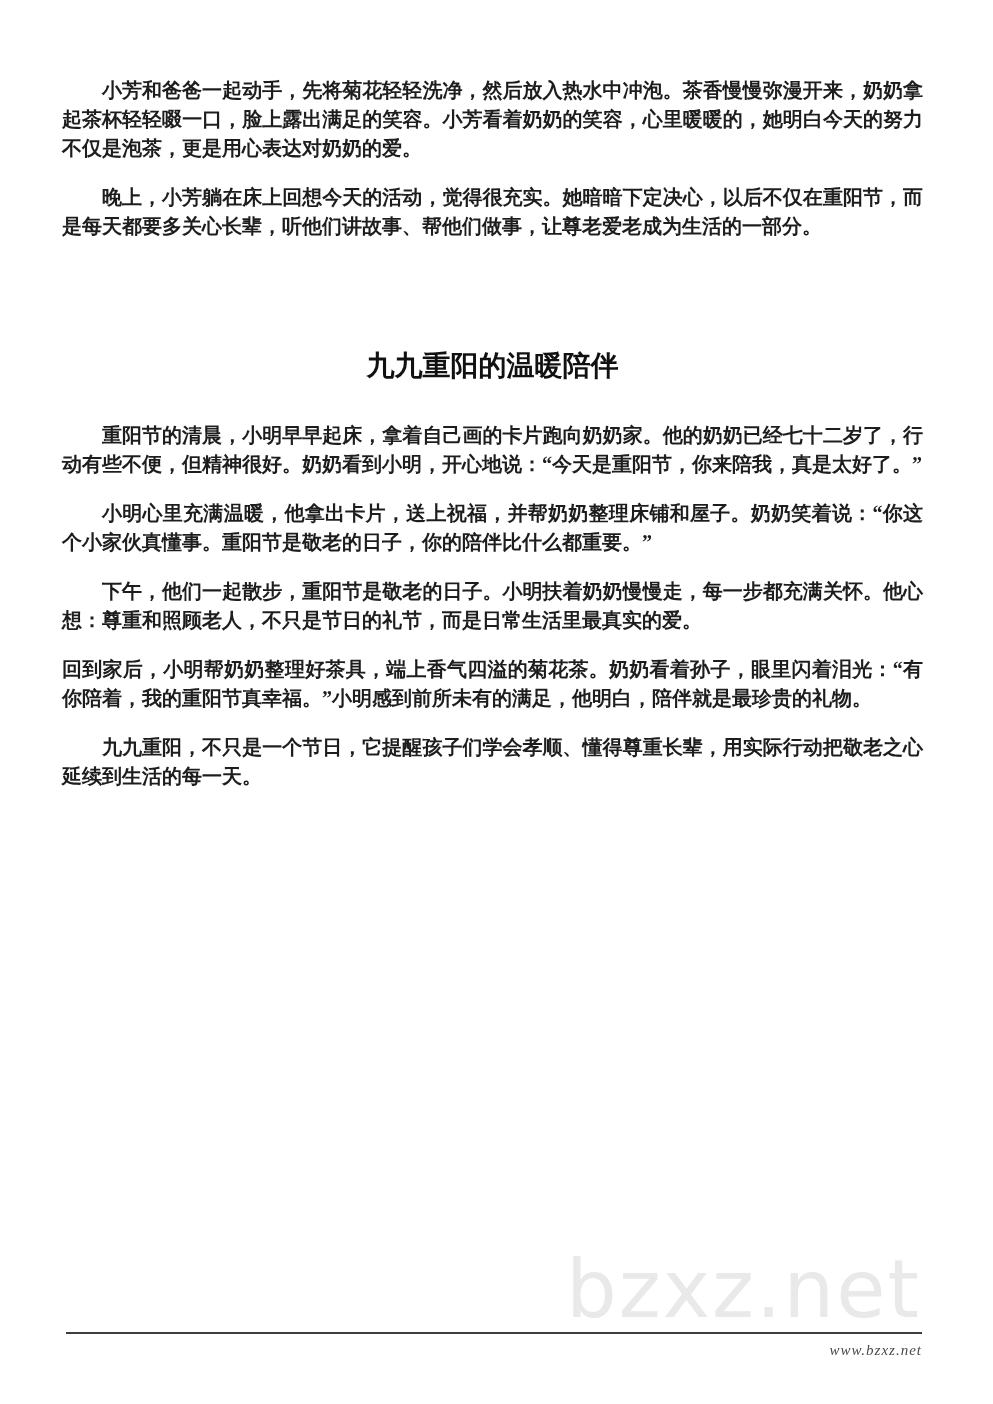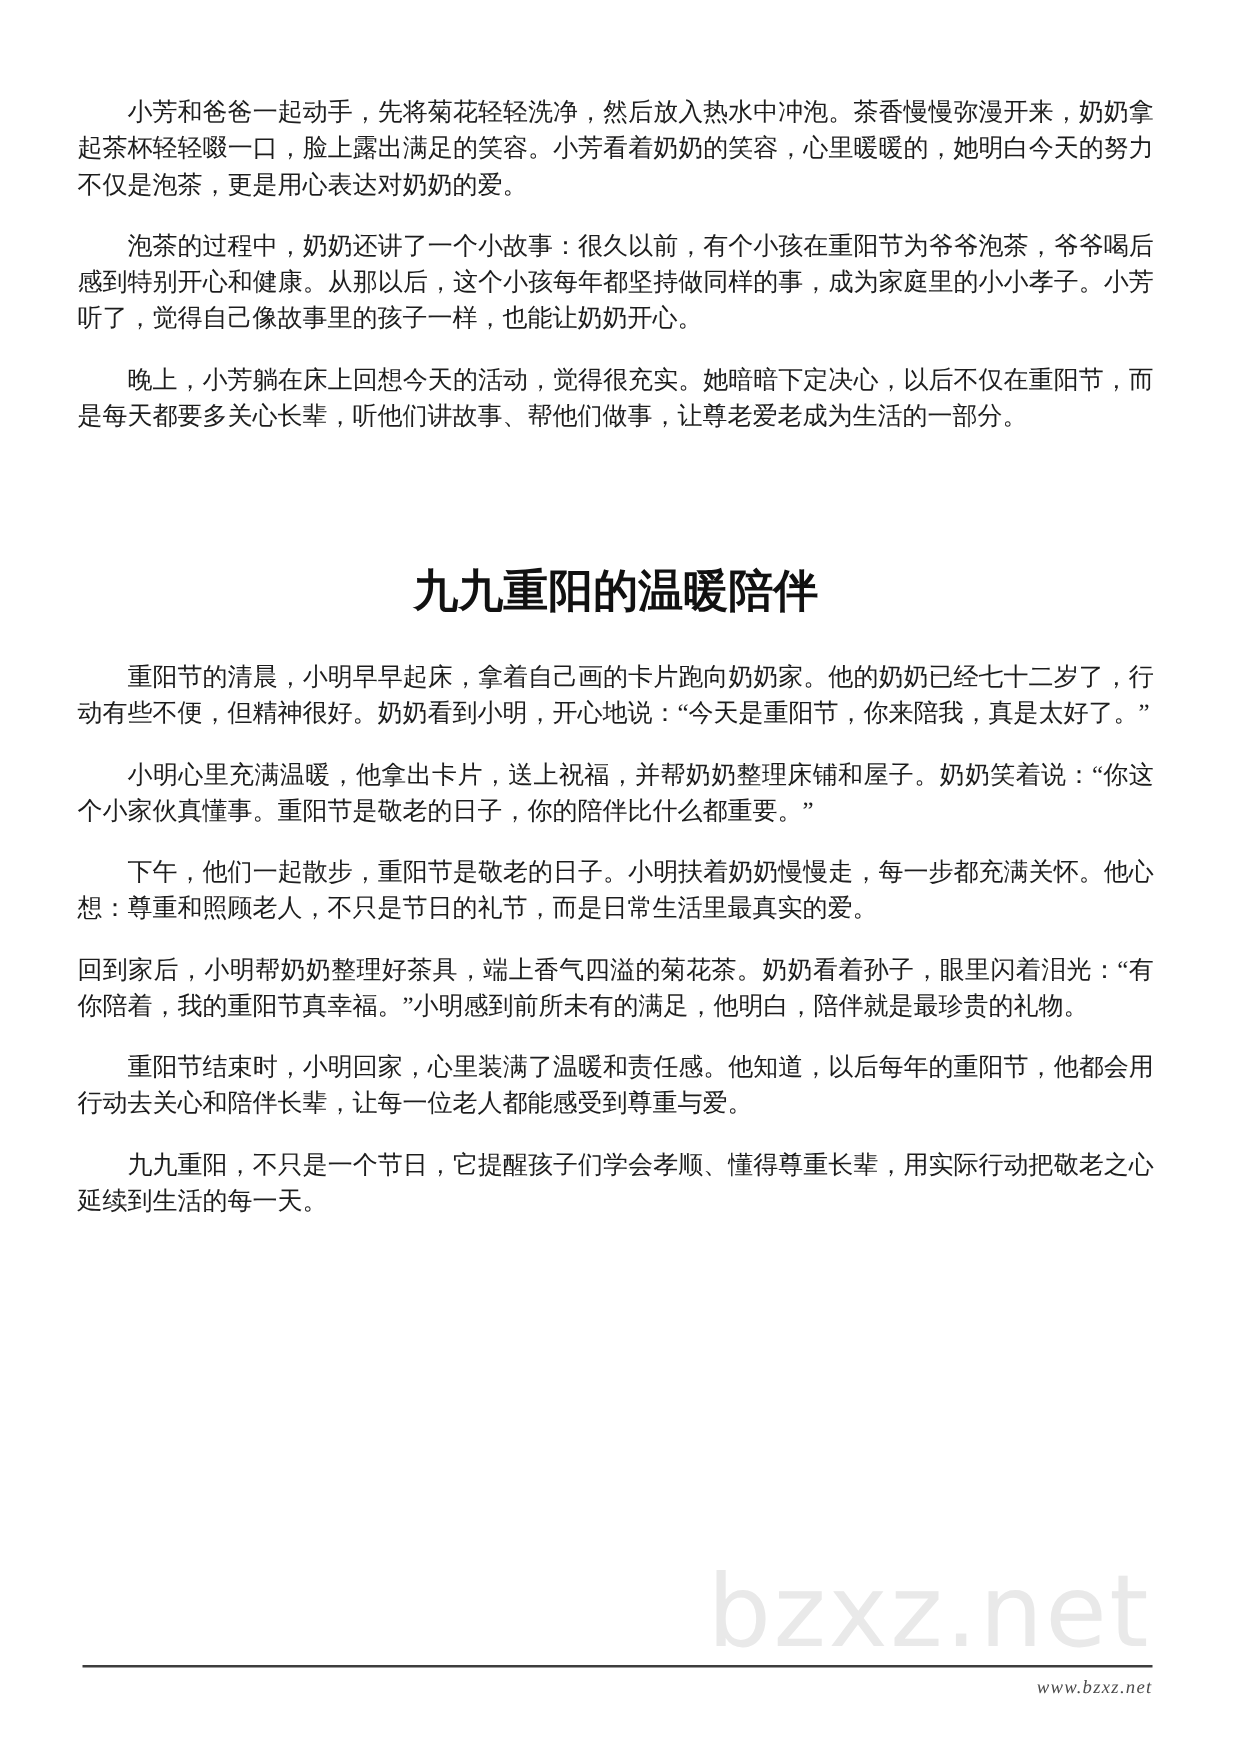--- a/index.html
+++ b/index.html
@@ -21,26 +21,27 @@
     top: 76px;
     left: 62px;
     width: 861px;
   }
   .para {
     font-size: 20px;
     line-height: 29px;
     margin: 0 0 20px 0;
     text-align: justify;
     text-indent: 2em;
+    font-weight: bold;
   }
   .para.no-indent {
     text-indent: 0;
   }
   .article-title {
-    font-size: 36px;
+    font-size: 28px;
     line-height: 40px;
     font-weight: bold;
     text-align: center;
     margin: 105px 0 35px 0;
     color: #111111;
   }
   .watermark {
     position: absolute;
     left: 566px;
     top: 1250px;
@@ -77,30 +78,28 @@
 </head>
 <body>
 
 <div class="page">
 
   <div class="watermark">bzxz.net</div>
 
   <div class="content">
 
     <p class="para">小芳和爸爸一起动手，先将菊花轻轻洗净，然后放入热水中冲泡。茶香慢慢弥漫开来，奶奶拿起茶杯轻轻啜一口，脸上露出满足的笑容。小芳看着奶奶的笑容，心里暖暖的，她明白今天的努力不仅是泡茶，更是用心表达对奶奶的爱。</p>
-    <p class="para">泡茶的过程中，奶奶还讲了一个小故事：很久以前，有个小孩在重阳节为爷爷泡茶，爷爷喝后感到特别开心和健康。从那以后，这个小孩每年都坚持做同样的事，成为家庭里的小小孝子。小芳听了，觉得自己像故事里的孩子一样，也能让奶奶开心。</p>
     <p class="para">晚上，小芳躺在床上回想今天的活动，觉得很充实。她暗暗下定决心，以后不仅在重阳节，而是每天都要多关心长辈，听他们讲故事、帮他们做事，让尊老爱老成为生活的一部分。</p>
 
     <h1 class="article-title">九九重阳的温暖陪伴</h1>
 
     <p class="para">重阳节的清晨，小明早早起床，拿着自己画的卡片跑向奶奶家。他的奶奶已经七十二岁了，行动有些不便，但精神很好。奶奶看到小明，开心地说：“今天是重阳节，你来陪我，真是太好了。”</p>
     <p class="para">小明心里充满温暖，他拿出卡片，送上祝福，并帮奶奶整理床铺和屋子。奶奶笑着说：“你这个小家伙真懂事。重阳节是敬老的日子，你的陪伴比什么都重要。”</p>
     <p class="para">下午，他们一起散步，重阳节是敬老的日子。小明扶着奶奶慢慢走，每一步都充满关怀。他心想：尊重和照顾老人，不只是节日的礼节，而是日常生活里最真实的爱。</p>
     <p class="para no-indent">回到家后，小明帮奶奶整理好茶具，端上香气四溢的菊花茶。奶奶看着孙子，眼里闪着泪光：“有你陪着，我的重阳节真幸福。”小明感到前所未有的满足，他明白，陪伴就是最珍贵的礼物。</p>
-    <p class="para">重阳节结束时，小明回家，心里装满了温暖和责任感。他知道，以后每年的重阳节，他都会用行动去关心和陪伴长辈，让每一位老人都能感受到尊重与爱。</p>
     <p class="para">九九重阳，不只是一个节日，它提醒孩子们学会孝顺、懂得尊重长辈，用实际行动把敬老之心延续到生活的每一天。</p>
 
   </div>
 
   <div class="footer-rule"></div>
   <div class="footer-url">www.bzxz.net</div>
 
 </div>
 
 </body></html>

